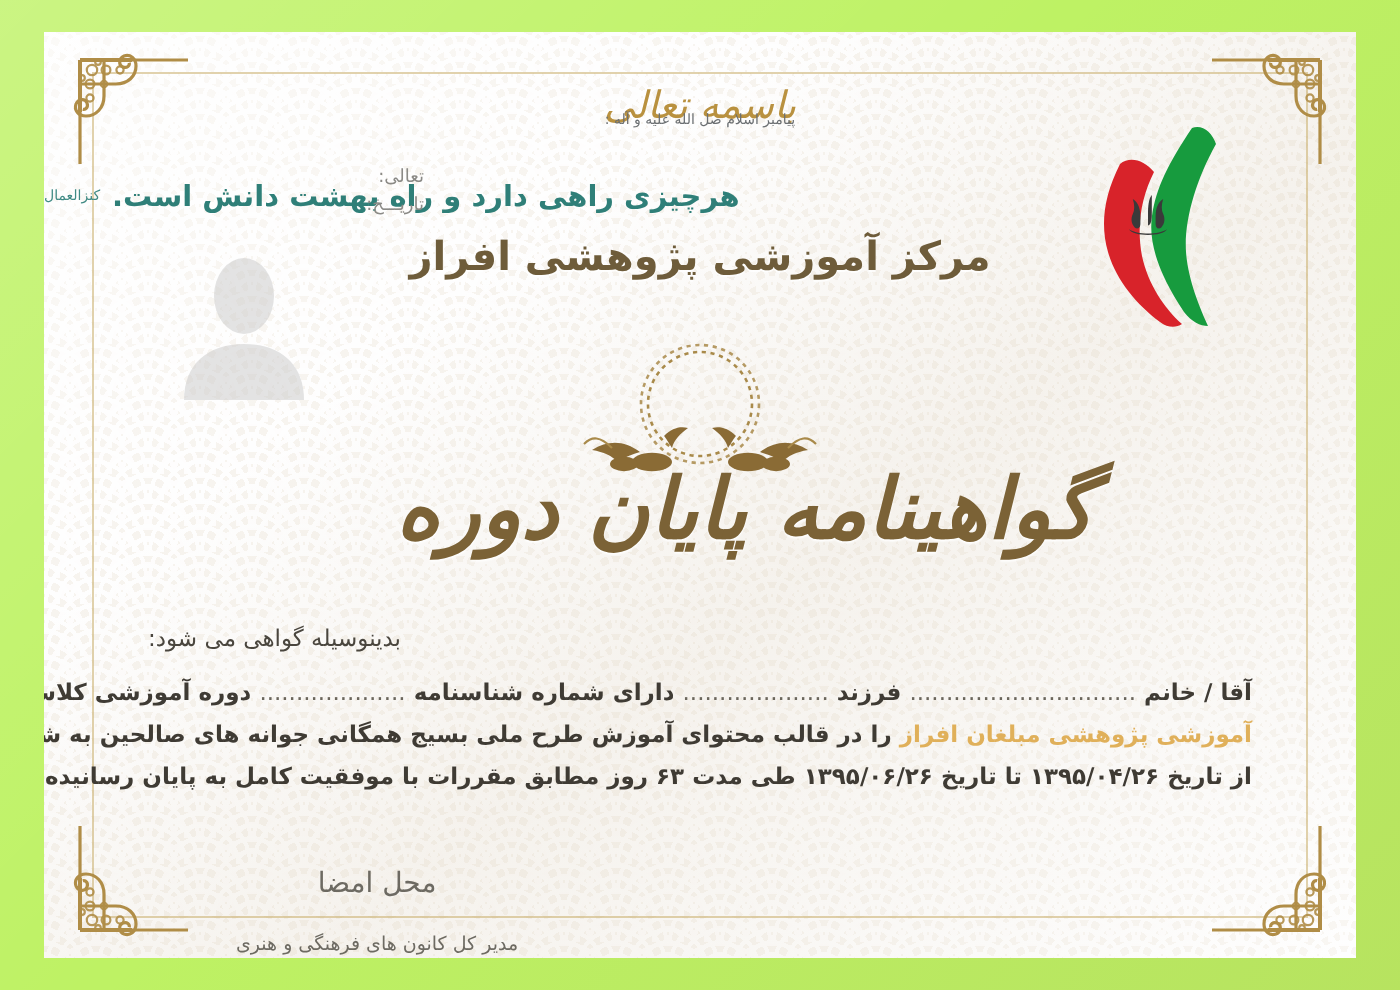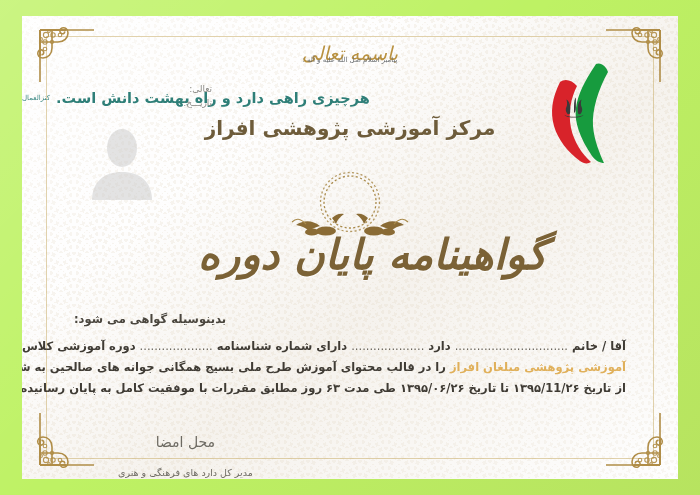--- a/index.html
+++ b/index.html
@@ -112,21 +112,21 @@
     position:absolute;left:0;right:0;top:214px;text-align:center;direction:rtl;
     color:#7b6236;font-size:42px;font-weight:bold;font-style:italic;
     letter-spacing:-1px;
     text-shadow:0 1px 1px rgba(255,255,255,.9);
     margin-left:45px;
   }
 
   
   .body-area{position:absolute;left:52px;right:52px;top:296px;direction:rtl;}
   .lead{
-    text-align:left;color:#4a463e;font-size:11.5px;font-weight:bold;
+    text-align:left;color:#4a463e;font-size:11.5px;font-weight:normal;
     margin-bottom:10px;
   }
   .para-line{
     text-align:center;color:#3f3b34;font-size:11.5px;font-weight:bold;
     line-height:21px;white-space:nowrap;
   }
   .l1{text-align:right;}
   .hl-soft{color:#e0b05a;text-align:right;}
   .dots{letter-spacing:1px;color:#6b665c;font-weight:normal;}
 
@@ -286,44 +286,44 @@
       </div>
 
       <div class="main-title">گواهینامه پایان دوره</div>
 
       <div class="body-area">
         <div class="lead">بدینوسیله گواهی می شود:</div>
 
         <div class="para-line l1">
           <span>آقا / خانم</span>
           <span class="dots">...............................</span>
-          <span>دارد</span>
+          <span>فرزند</span>
           <span class="dots">....................</span>
           <span>دارای شماره شناسنامه</span>
           <span class="dots">....................</span>
           <span>دوره آموزشی کلاس های</span>
           
         </div>
 
         <div class="para-line">
           <span class="hl-soft">آموزشی پژوهشی مبلغان افراز</span>
           <span>را در قالب محتوای آموزش طرح ملی بسیج همگانی جوانه های صالحین به شیوه آموزش حضوری</span>
         </div>
 
         <div class="para-line">
           <span>از تاریخ</span>
-          <span>۱۳۹۵/11/۲۶</span>
+          <span>۱۳۹۵/۰۴/۲۶</span>
           <span>تا تاریخ</span>
           <span>۱۳۹۵/۰۶/۲۶</span>
           <span>طی مدت</span>
           <span>۶۳</span>
           <span>روز مطابق مقررات با موفقیت کامل به پایان رسانیده است.</span>
         </div>
       </div>
 
       <div class="sign">
         <div class="sign-1">محل امضا</div>
-        <div class="sign-2">مدیر کل دارد های فرهنگی و هنری</div>
+        <div class="sign-2">مدیر کل کانون های فرهنگی و هنری</div>
       </div>
 
     </div>
   </div>
 </div>
 
 </body></html>

